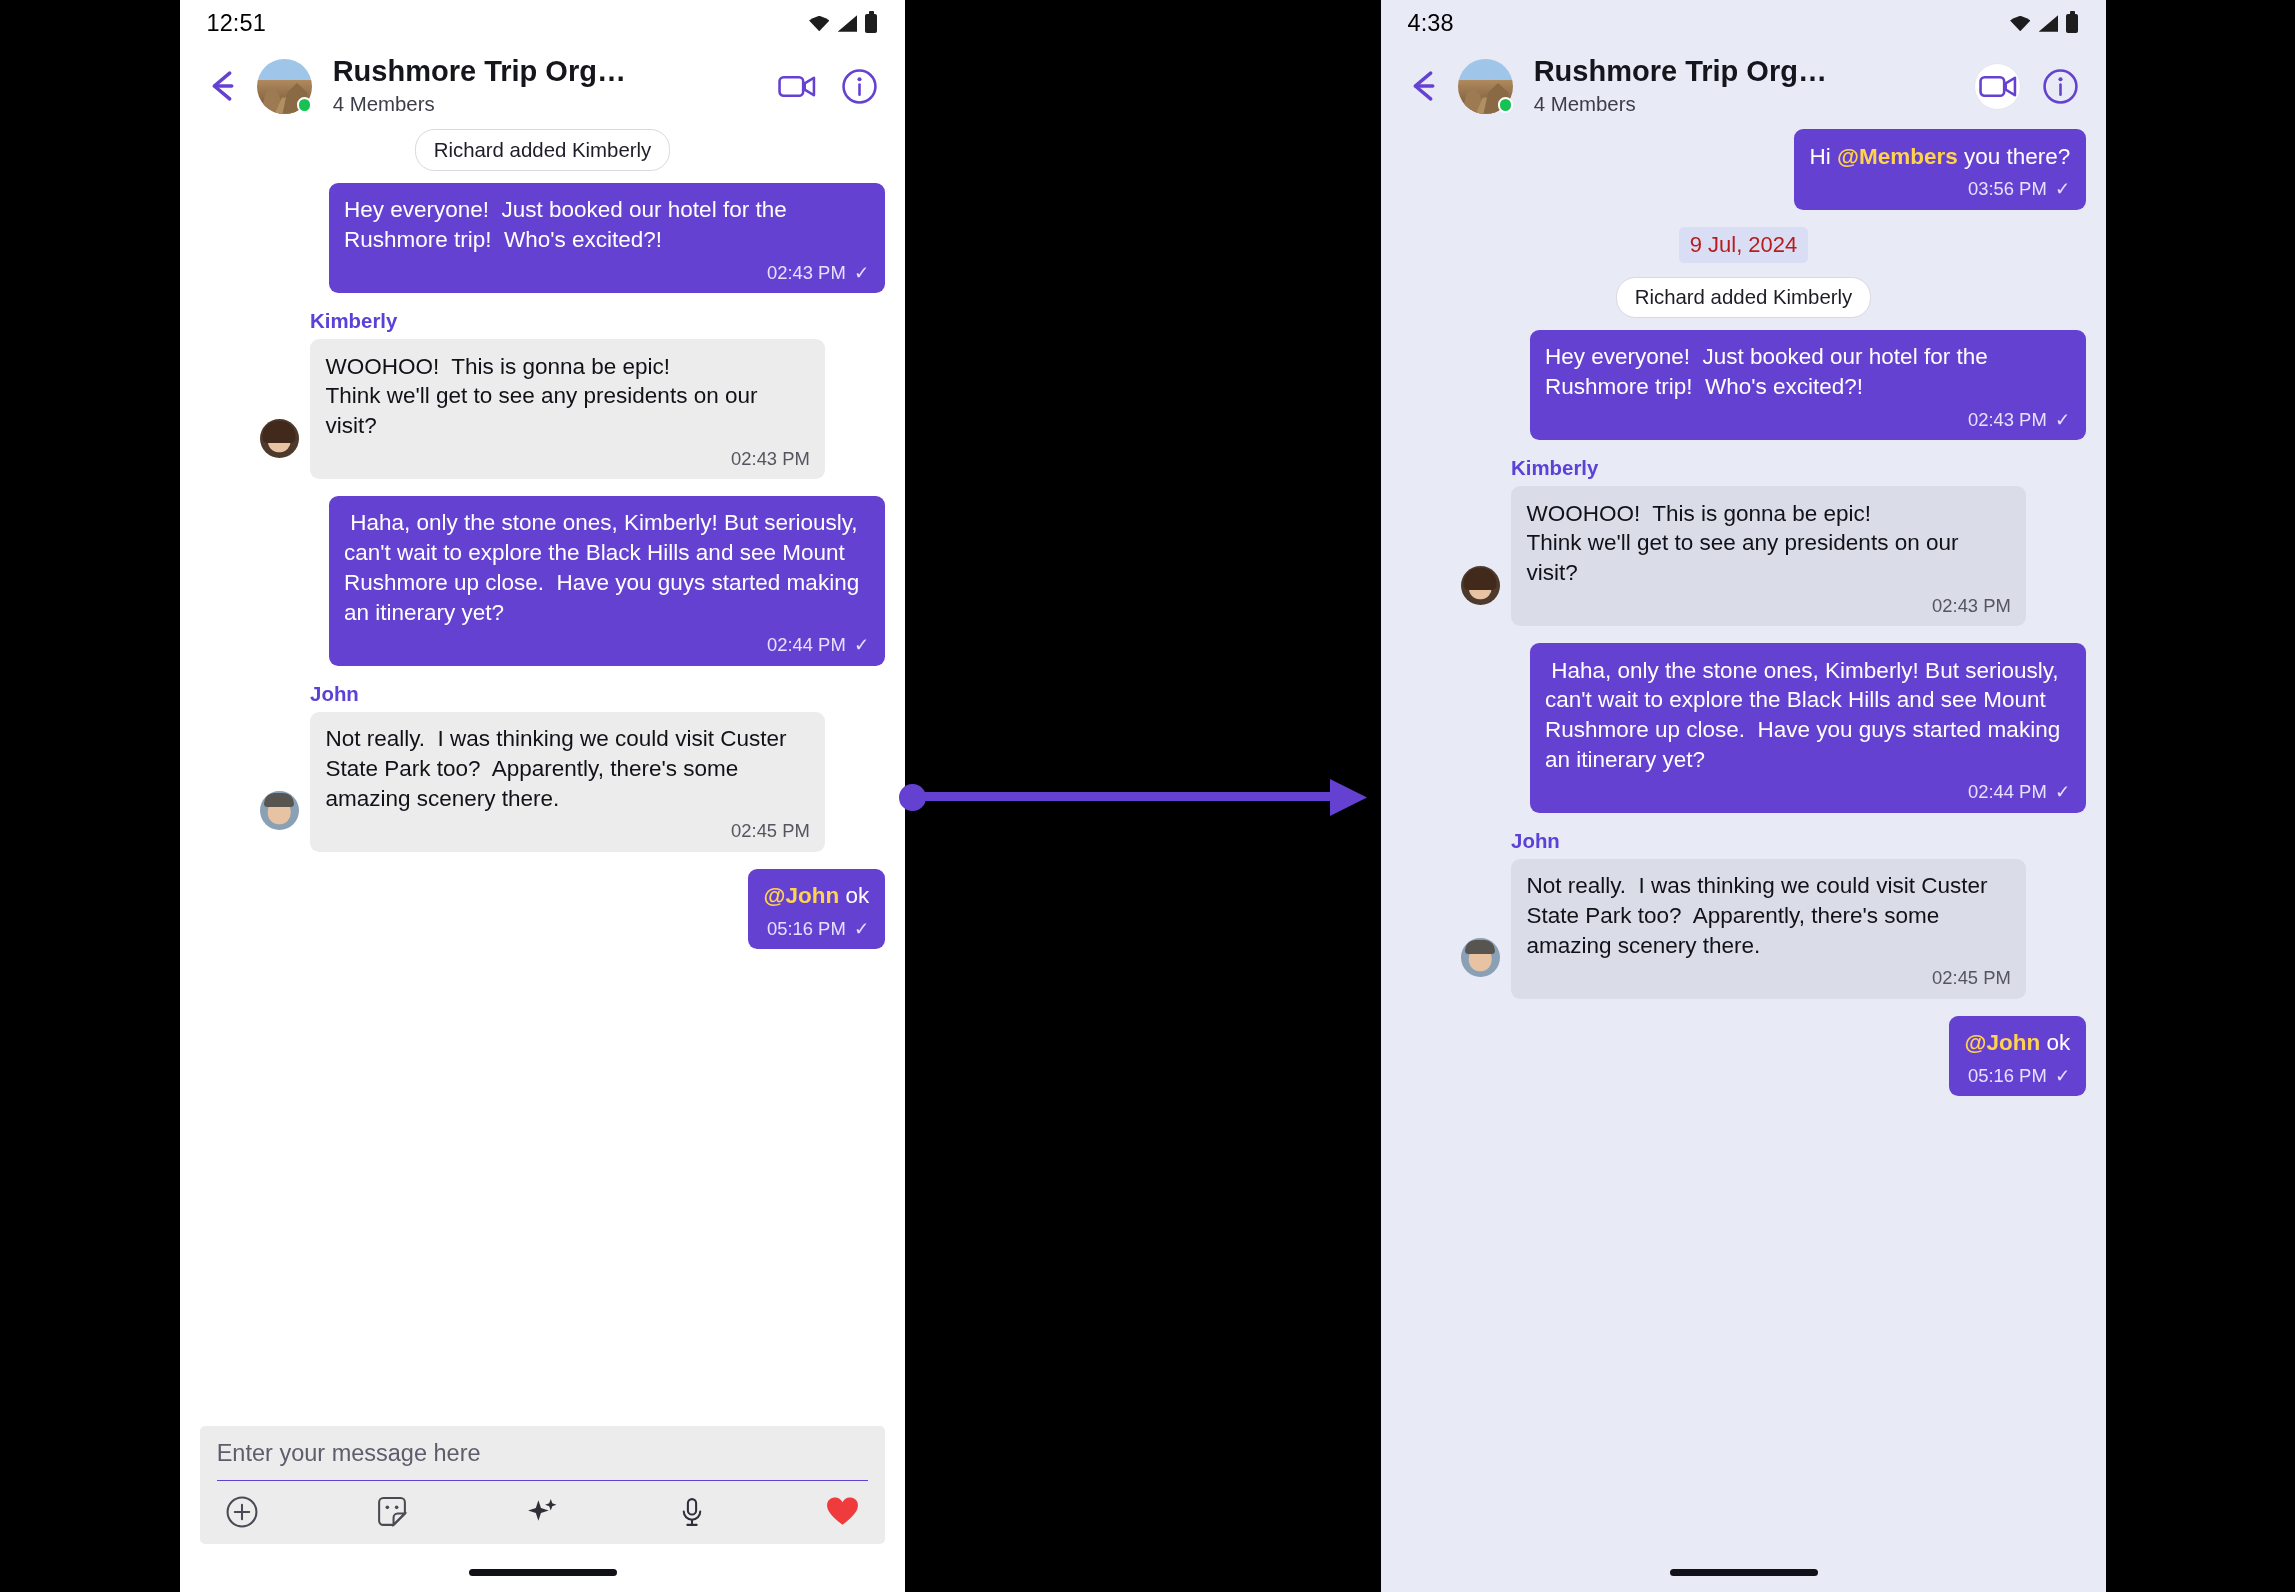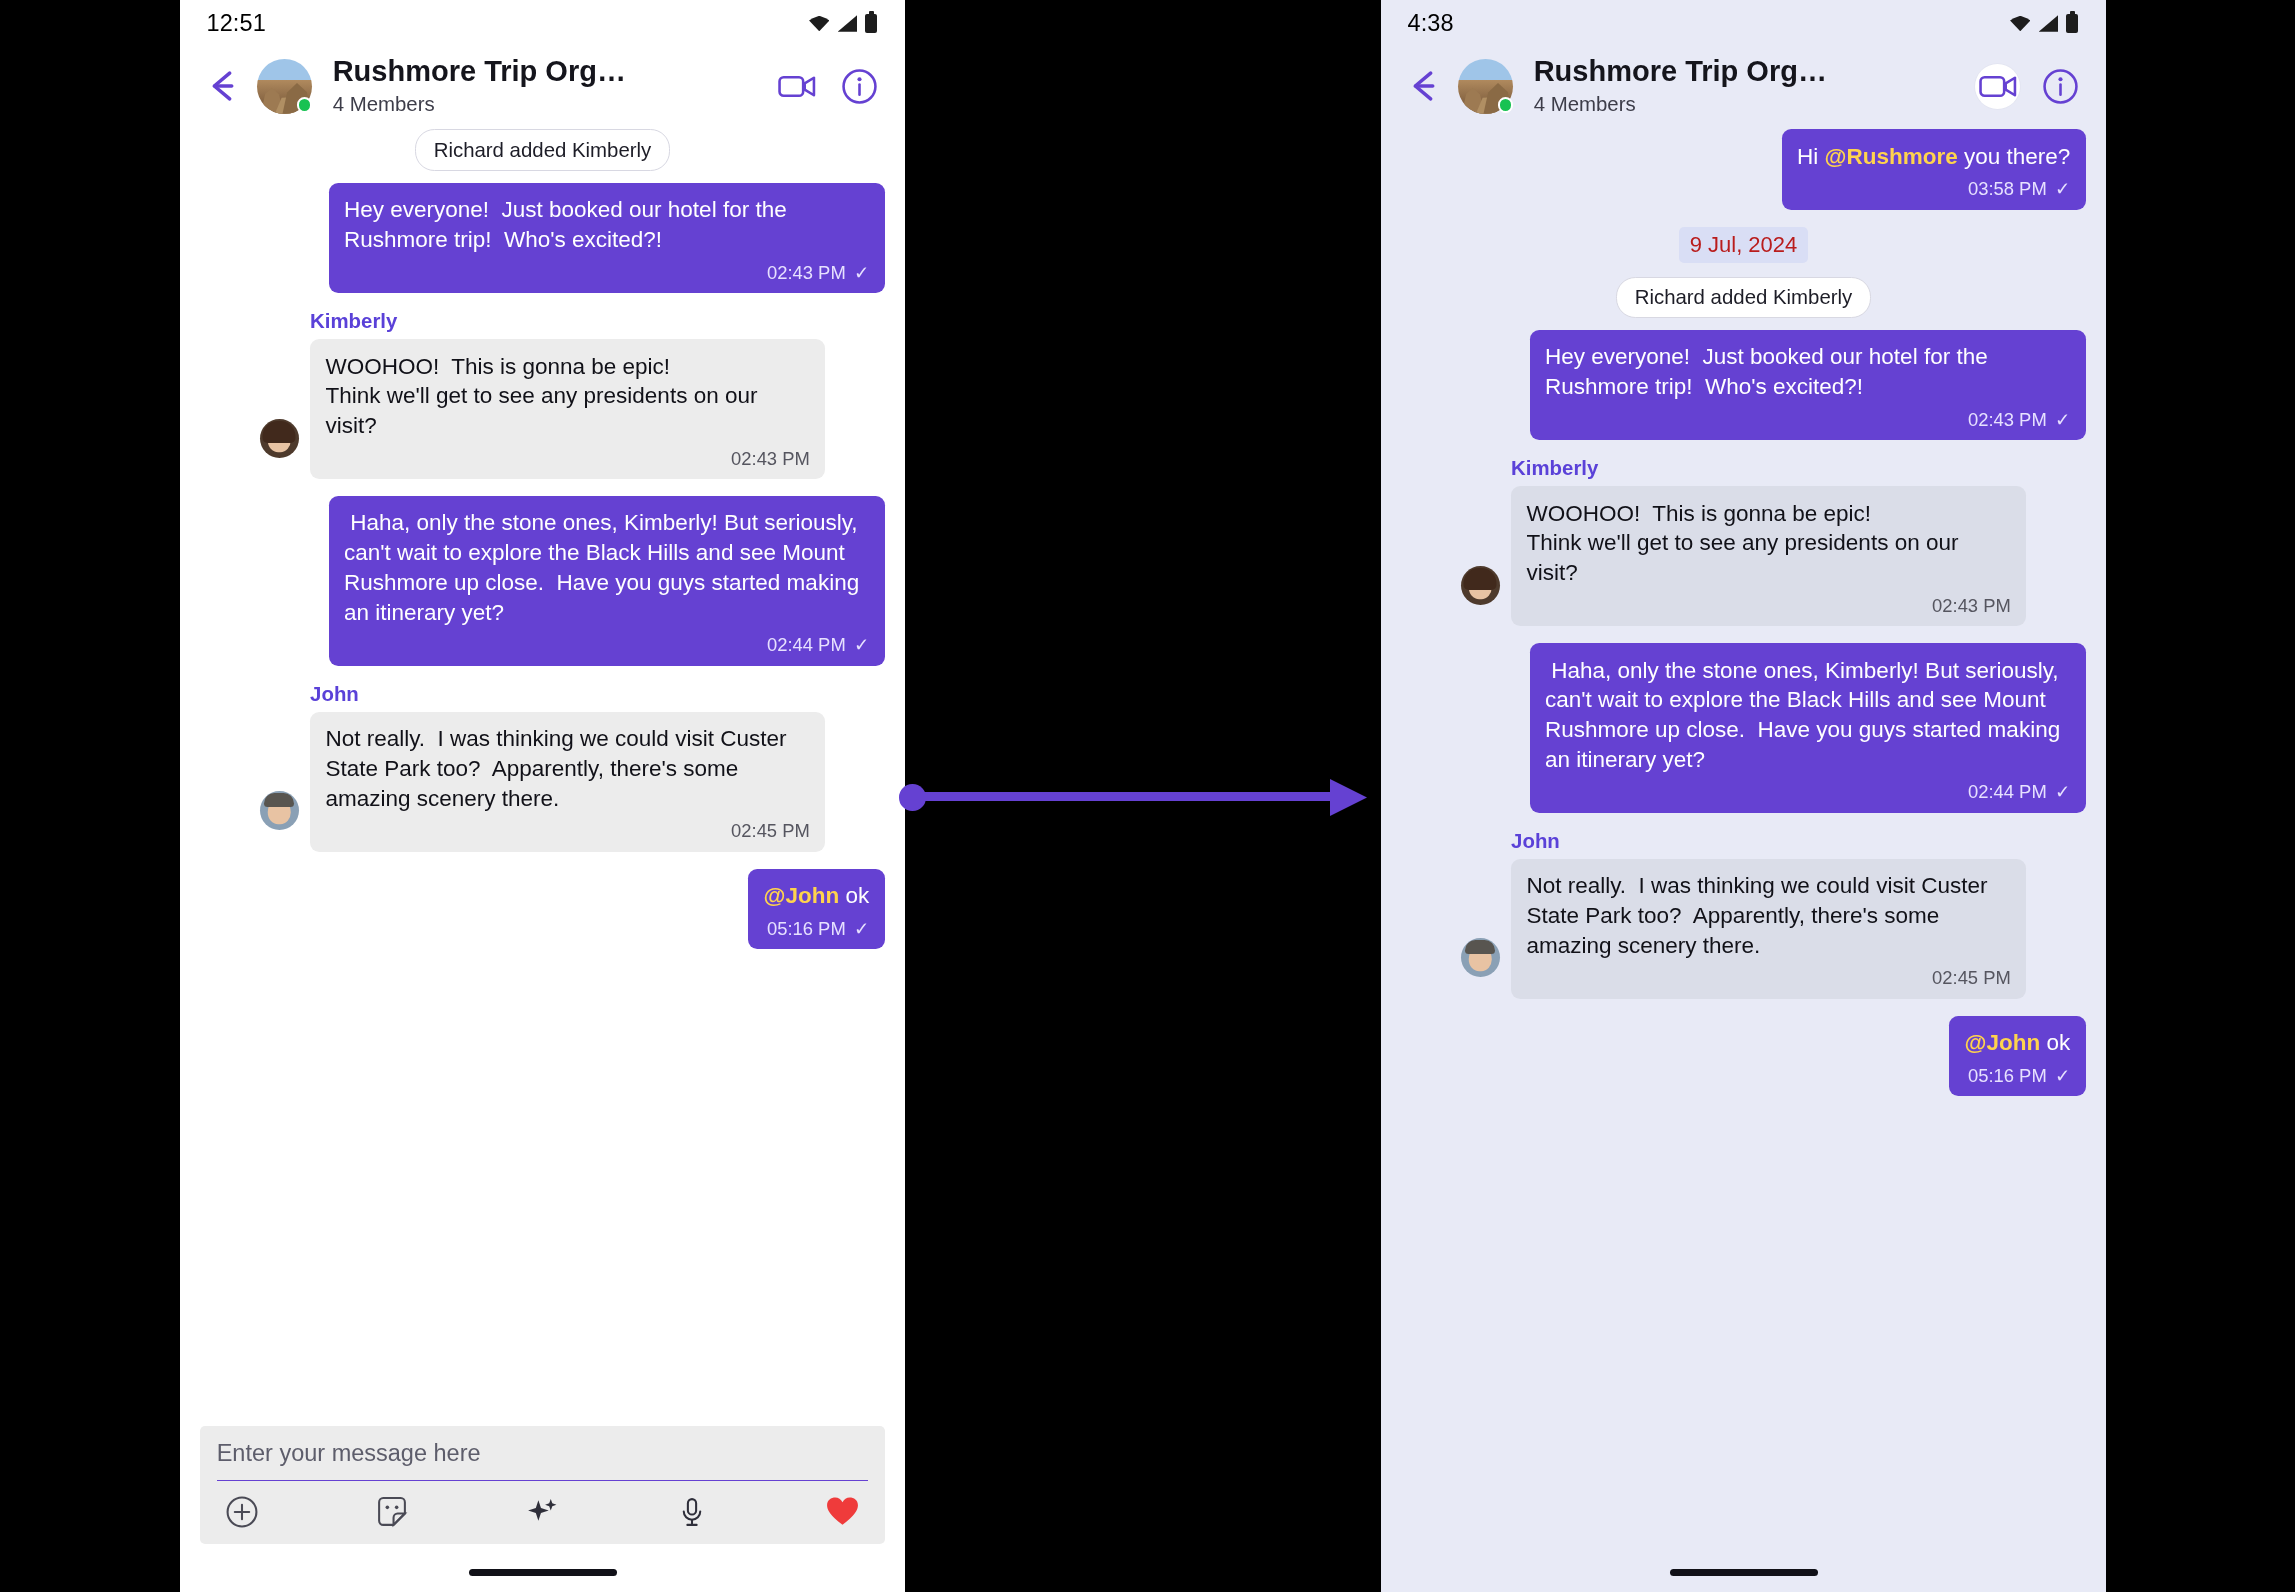--- a/index.html
+++ b/index.html
@@ -555,23 +555,23 @@
           </svg>
         </div>
       </div>
     </div>
 
     <div class="chat-body">
 
       <div class="row out">
         <div class="bubble-col" style="max-width:337px;">
           <div class="bubble out">
-            <div class="bubble-text"><span>Hi </span><span class="mention">@Rushmore</span><span> you there?</span></div>
-            <div class="meta">
-              <span>03:58 PM</span>
+            <div class="bubble-text"><span>Hi </span><span class="mention">@Members</span><span> you there?</span></div>
+            <div class="meta">
+              <span>03:56 PM</span>
               <span class="tick">✓</span>
             </div>
           </div>
         </div>
       </div>
 
       <div class="date-chip">9 Jul, 2024</div>
       <div class="sys-chip">Richard added Kimberly</div>
 
       <div class="row out">

